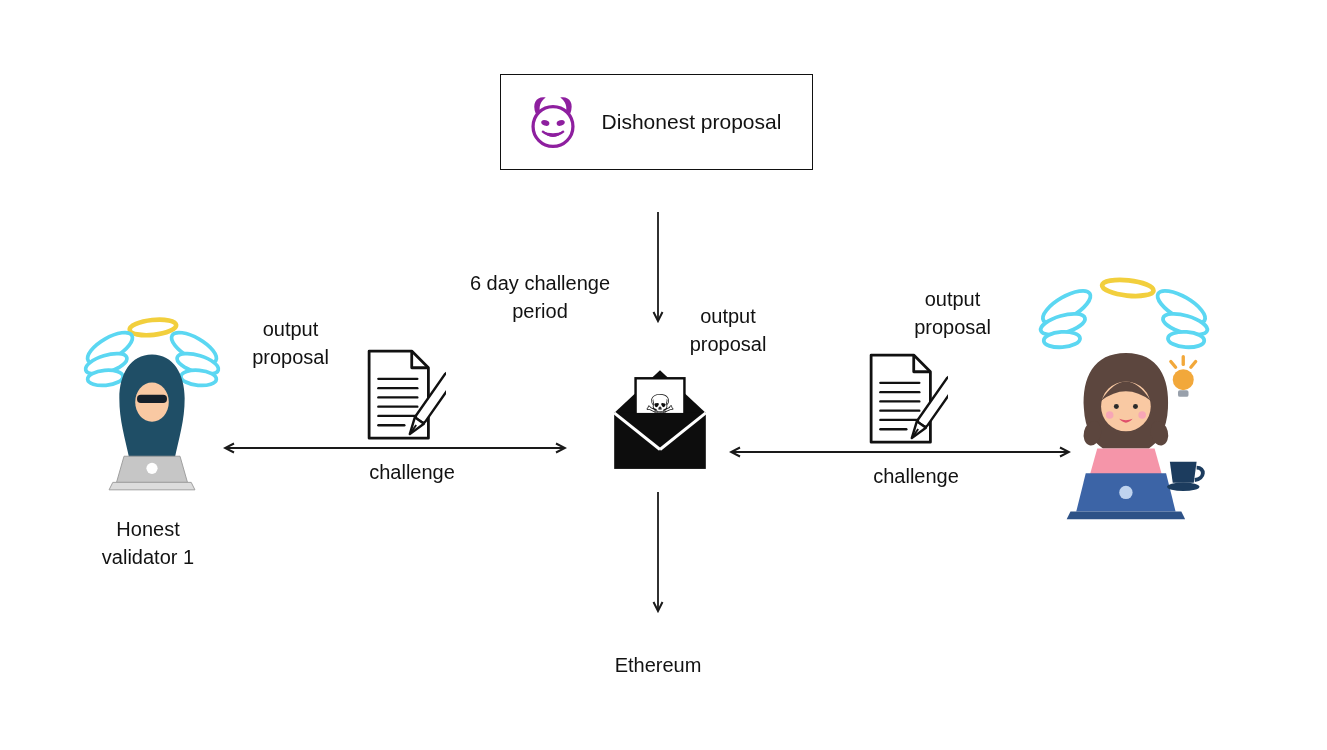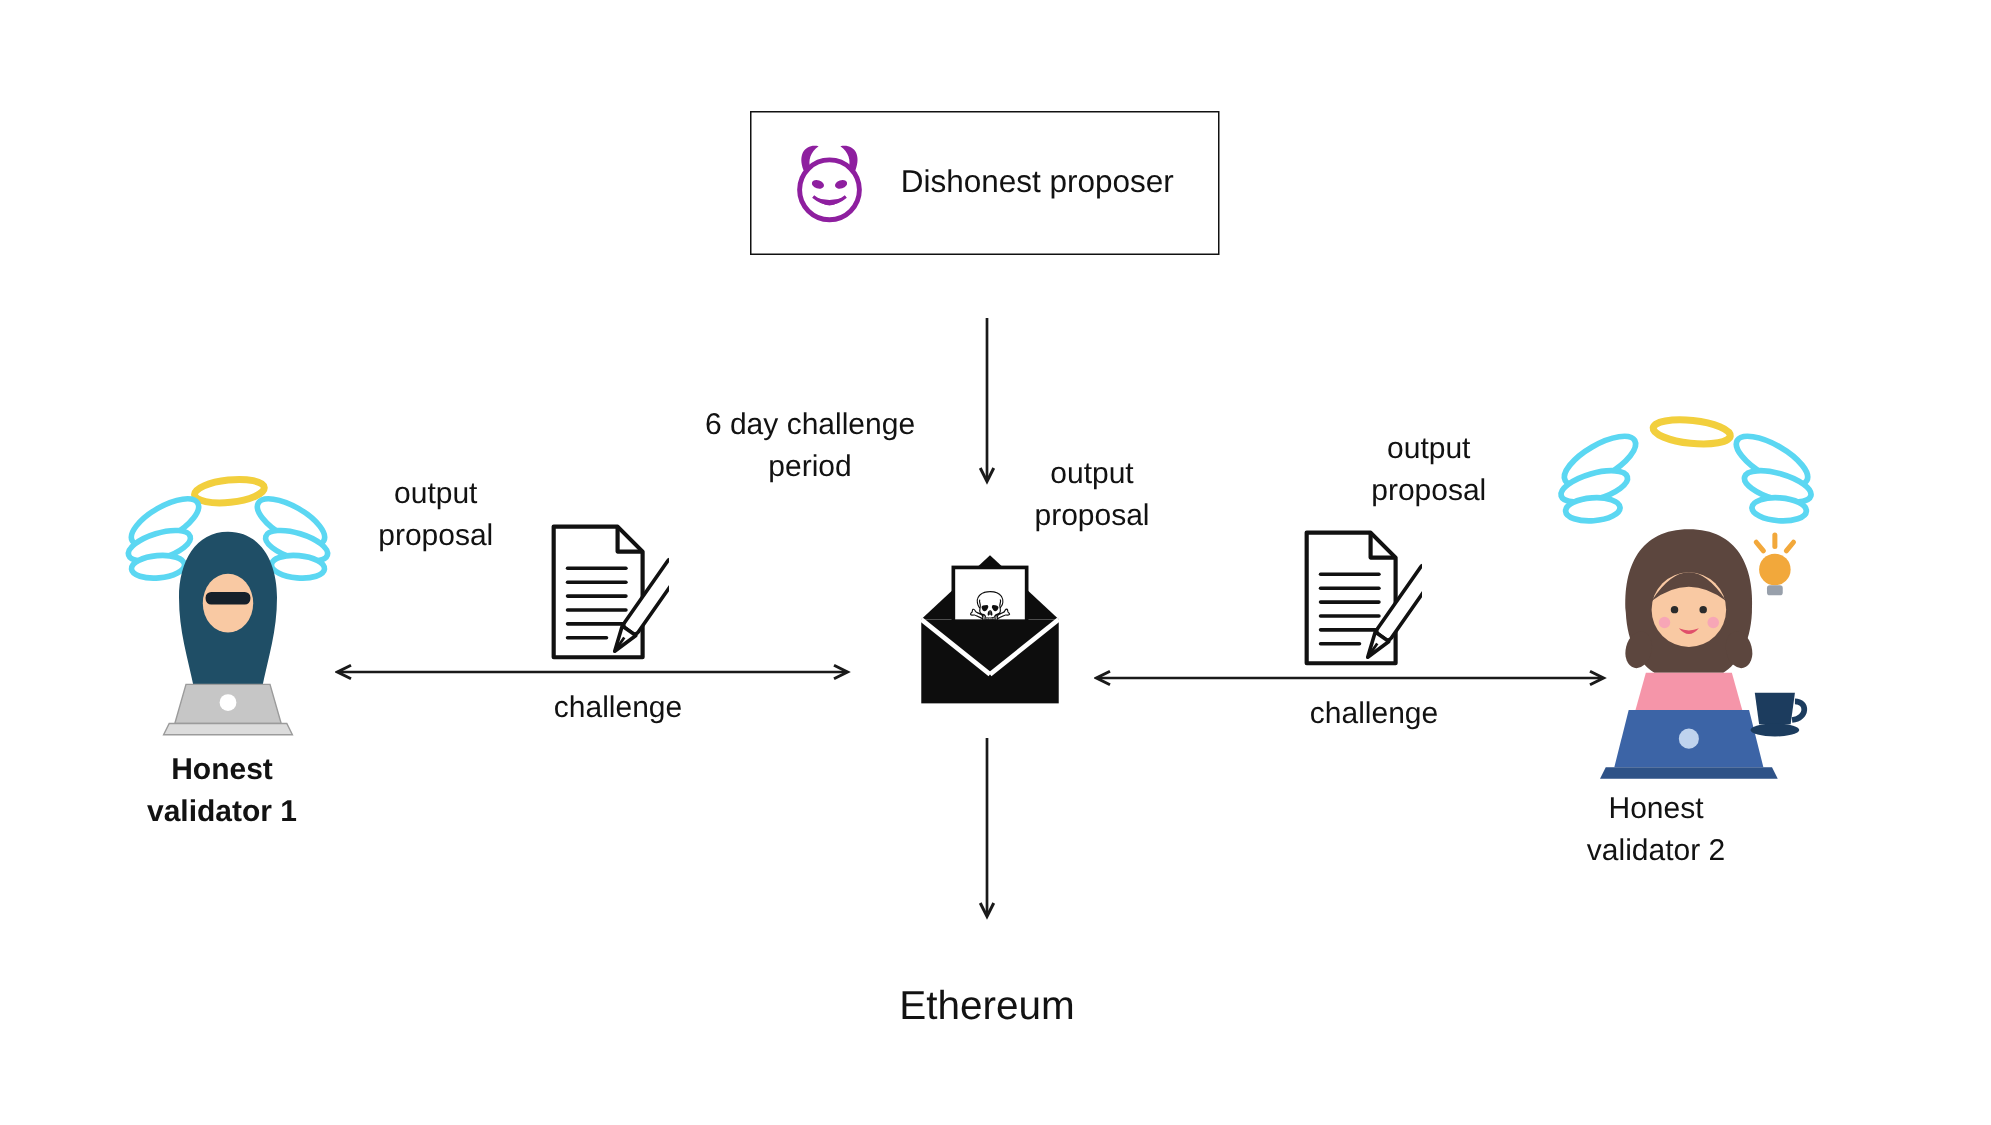--- a/index.html
+++ b/index.html
@@ -15,21 +15,21 @@
   .proposer-box{
     position:absolute;left:500px;top:74px;width:313px;height:96px;
     border:1.6px solid #111;background:#fff;display:flex;align-items:center;
     box-sizing:border-box;padding:0 14px 0 20px;
   }
   .proposer-box .icon{flex:0 0 auto;width:64px;height:58px;display:block;}
   .proposer-box .txt{flex:1;text-align:center;font-size:21px;line-height:1.35;}
   .icon-abs{position:absolute;display:block;}
   .connector-layer{position:absolute;left:0;top:0;}
   .connector-layer line{stroke:var(--ink);stroke-width:1.8px;}
-  .eth{font-size:27px;font-weight:500;}
+  .eth{font-size:20px;font-weight:500;}
 </style>
 </head>
 <body>
 
 <div class="canvas" style="--devil-purple: #8E1F9F; --wing-cyan: #5BD7F2; --halo-yellow: #F2CF3D; --hood-navy: #1F4E66; --laptop-grey: #C6C6C6; --hair-brown: #5C463E; --skin: #F9C9A3; --shirt-pink: #F595A9; --laptop-blue: #3C64A6; --cup-navy: #1C3C5E; --bulb-orange: #F2A83B; --ink: #1A1A1A;">
 
   <svg class="connector-layer" width="1327" height="750" viewBox="0 0 1327 750" aria-hidden="true">
     <defs>
       <marker id="arr" markerWidth="13" markerHeight="13" viewBox="0 0 13 13" refX="10" refY="6.5" orient="auto-start-reverse" markerUnits="userSpaceOnUse">
         <path d="M2,2 L11,6.5 L2,11" fill="none" stroke="#1a1a1a" stroke-width="2"></path>
@@ -44,21 +44,21 @@
   <div class="proposer-box">
     <svg class="icon" viewBox="0 0 70 64">
       <path d="M16,23 C11,10 18,3 27,5 C21,9 19,16 21,21 Z" style="fill:var(--devil-purple)"></path>
       <path d="M54,23 C59,10 52,3 43,5 C49,9 51,16 49,21 Z" style="fill:var(--devil-purple)"></path>
       <circle cx="35" cy="37" r="22" style="fill:#fff;stroke:var(--devil-purple);stroke-width:3.6"></circle>
       <ellipse cx="26.5" cy="33" rx="4.6" ry="3" transform="rotate(18 26.5 33)" style="fill:var(--devil-purple)"></ellipse>
       <ellipse cx="43.5" cy="33" rx="4.6" ry="3" transform="rotate(-18 43.5 33)" style="fill:var(--devil-purple)"></ellipse>
       <path d="M23,42 Q35,55 47,42 Q35,47 23,42 Z" style="fill:var(--devil-purple)"></path>
       <path d="M23,42 Q35,52 47,42" style="fill:none;stroke:var(--devil-purple);stroke-width:2.4"></path>
     </svg>
-    <div class="txt">Dishonest proposer</div>
+    <div class="txt">Dishonest proposal</div>
   </div>
 
   <div class="lbl" style="left:450px;top:270px;width:180px;">6 day challenge period</div>
   <div class="lbl" style="left:243px;top:316px;width:95px;">output proposal</div>
   <div class="lbl" style="left:678px;top:303px;width:100px;">output proposal</div>
   <div class="lbl" style="left:905px;top:286px;width:95px;">output proposal</div>
   <div class="lbl" style="left:352px;top:459px;width:120px;">challenge</div>
   <div class="lbl" style="left:856px;top:463px;width:120px;">challenge</div>
 
   <svg class="icon-abs" style="left:358px;top:346px;" width="88" height="100" viewBox="0 0 95 105">
@@ -157,18 +157,17 @@
     <polygon points="50,218 134,218 144,258 40,258" style="fill:var(--laptop-blue)"></polygon>
     <circle cx="92" cy="238" r="7" style="fill:#BFD3EE"></circle>
     <polygon points="34,258 150,258 154,266 30,266" style="fill:#2E5287"></polygon>
     <g>
       <path d="M166,212 C175,212 175,224 164,225" style="fill:none;stroke:var(--cup-navy);stroke-width:4"></path>
       <path d="M138,206 L166,206 L163,228 L141,228 Z" style="fill:var(--cup-navy)"></path>
       <ellipse cx="152" cy="232" rx="17" ry="4.5" style="fill:var(--cup-navy)"></ellipse>
     </g>
   </svg>
 
-  <div class="lbl" style="left:88px;top:500px;width:120px;font-weight:bold;">Honest validator 1</div>
-  <div class="lbl" style="left:1044px;top:526px;width:120px;">Honest validator 2</div>
+  <div class="lbl" style="left:88px;top:516px;width:120px;">Honest validator 1</div>
 
   <div class="lbl eth" style="left:558px;top:652px;width:200px;">Ethereum</div>
 
 </div>
 
 </body></html>

